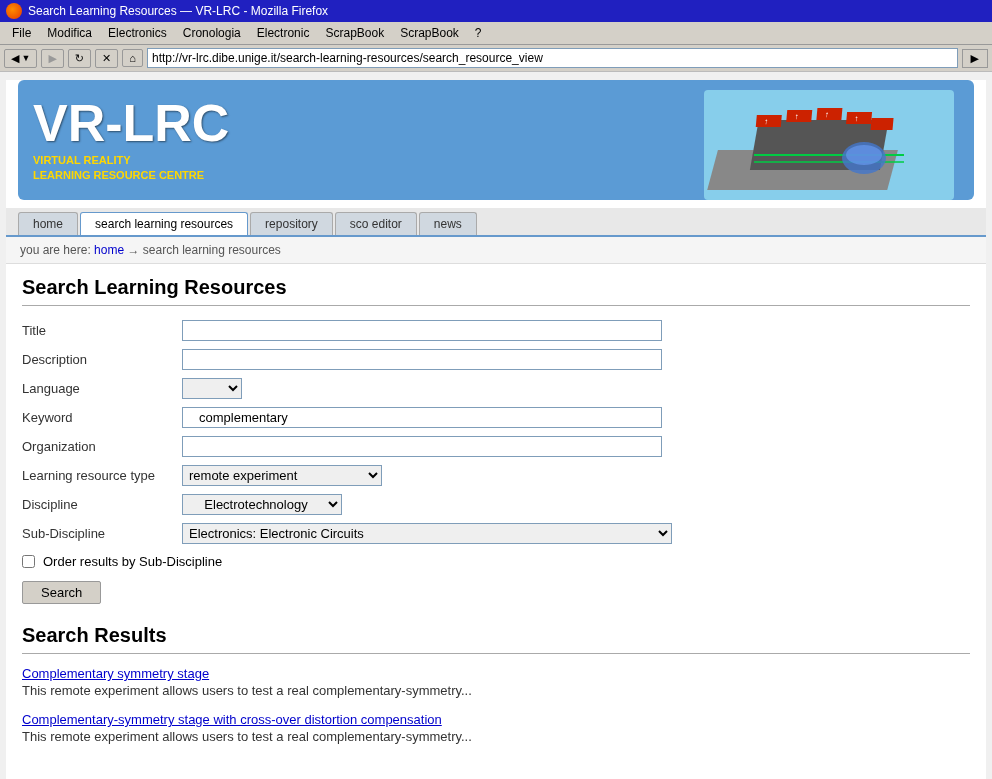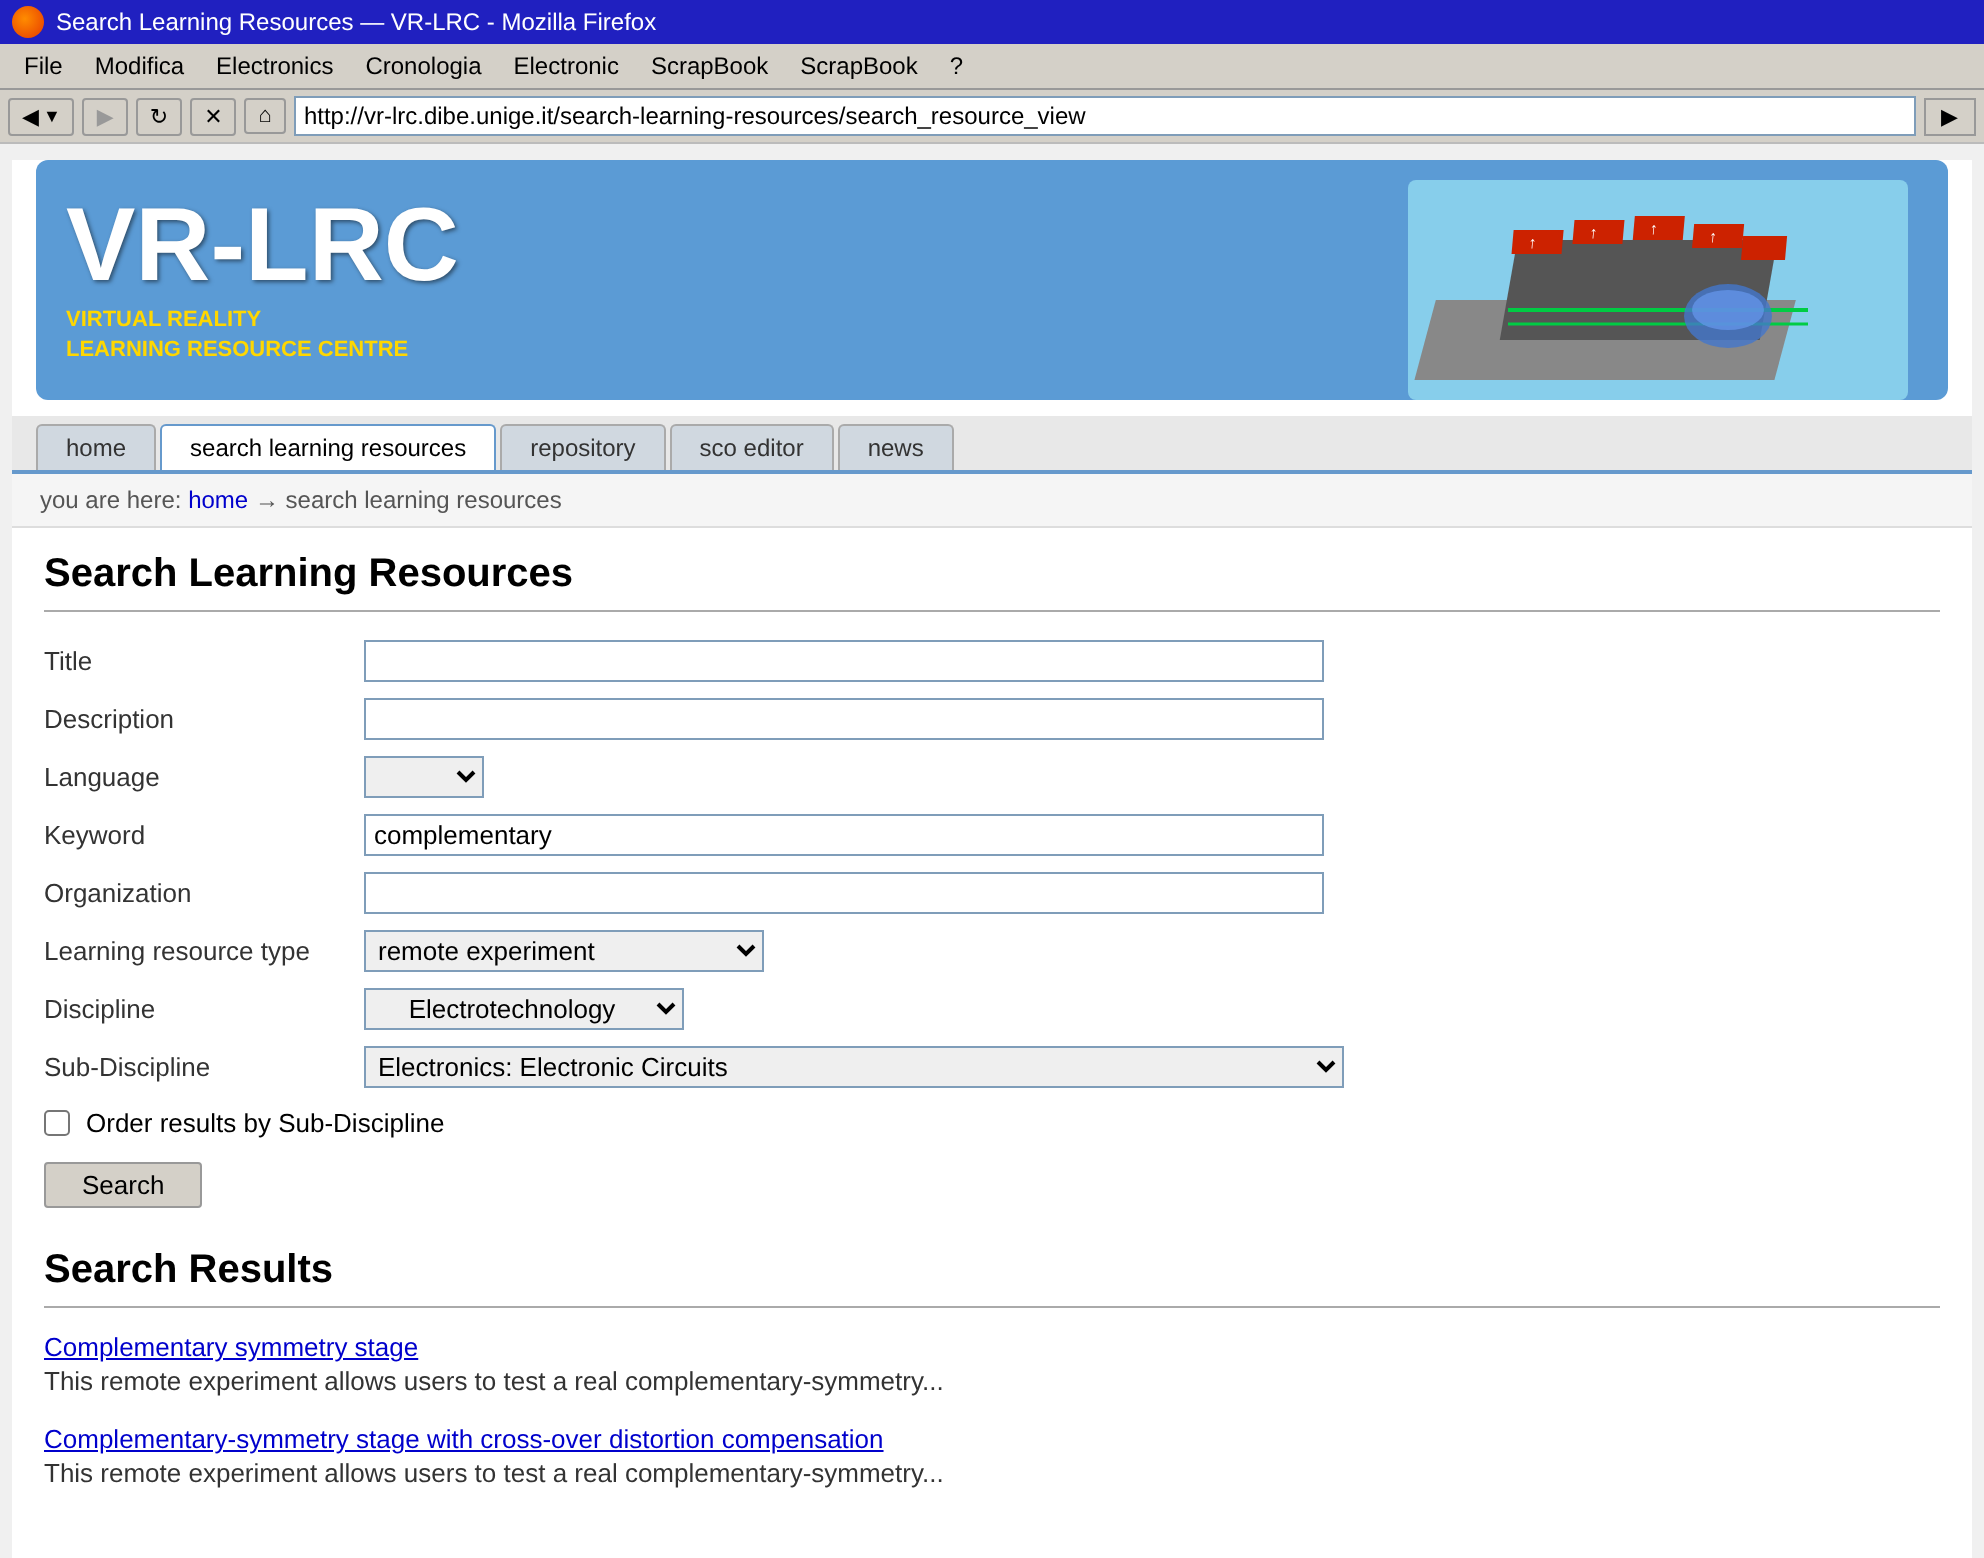--- a/index.html
+++ b/index.html
@@ -188,21 +188,21 @@
     .form-label {
       width: 160px;
       flex-shrink: 0;
       color: #333;
     }
     .form-control {
       font-size: 13px;
     }
     .form-control input[type="text"] {
       border: 1px solid #7f9db9;
-      padding: 2px 4px;
+      padding: 2px 16px;
       font-size: 13px;
       width: 480px;
     }
     .form-control select {
       font-size: 13px;
       border: 1px solid #7f9db9;
       padding: 1px 2px;
     }
     select.lang-select { width: 60px; }
     select.type-select { width: 200px; }

